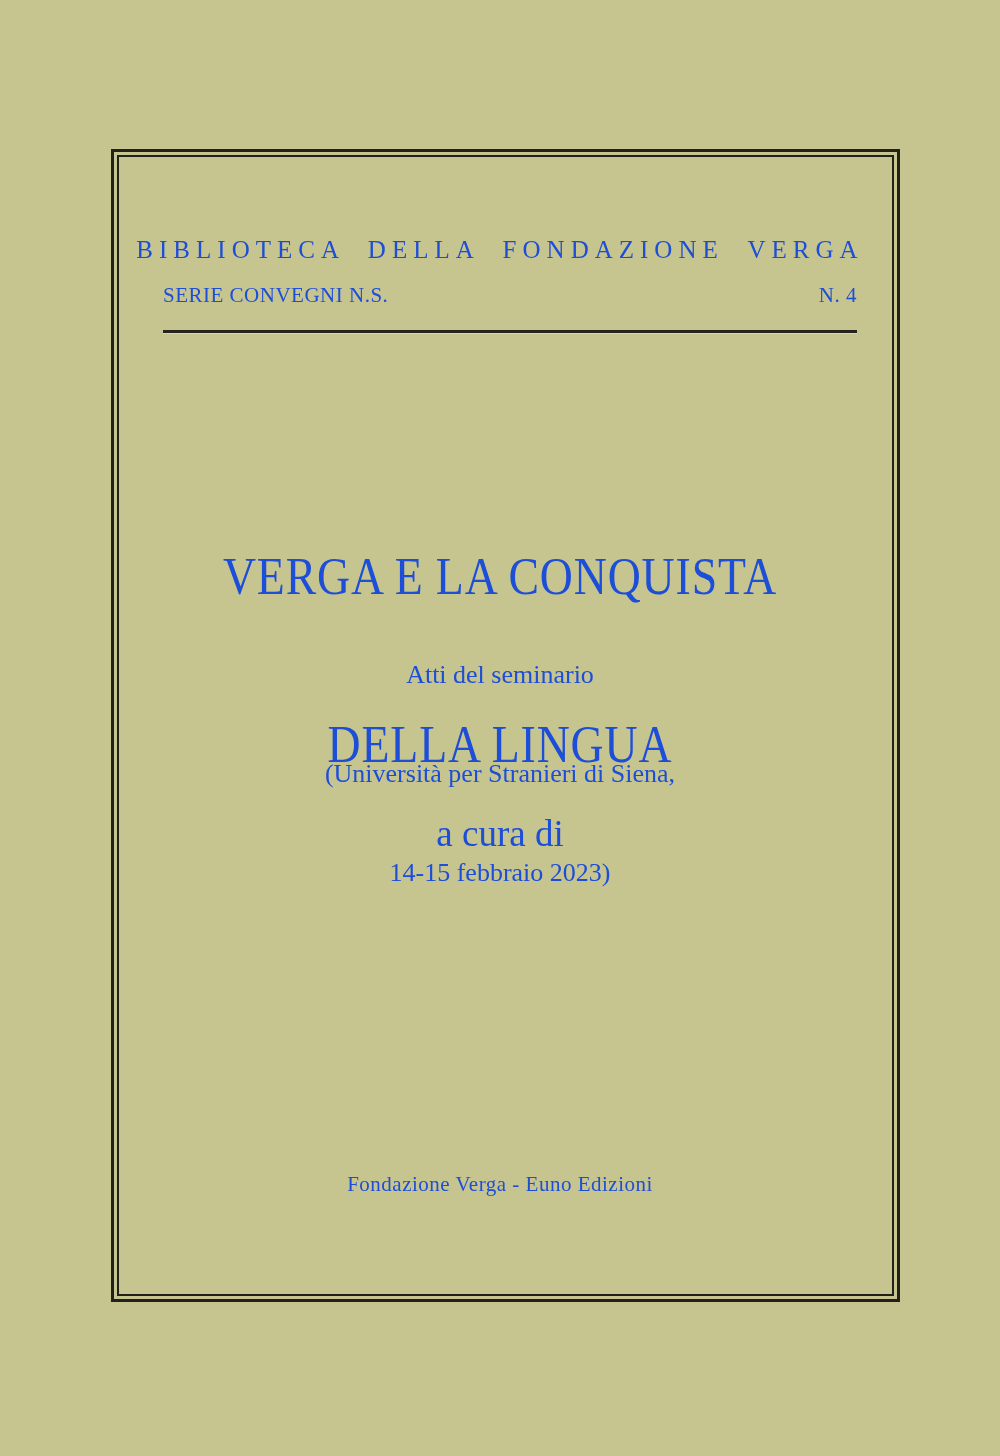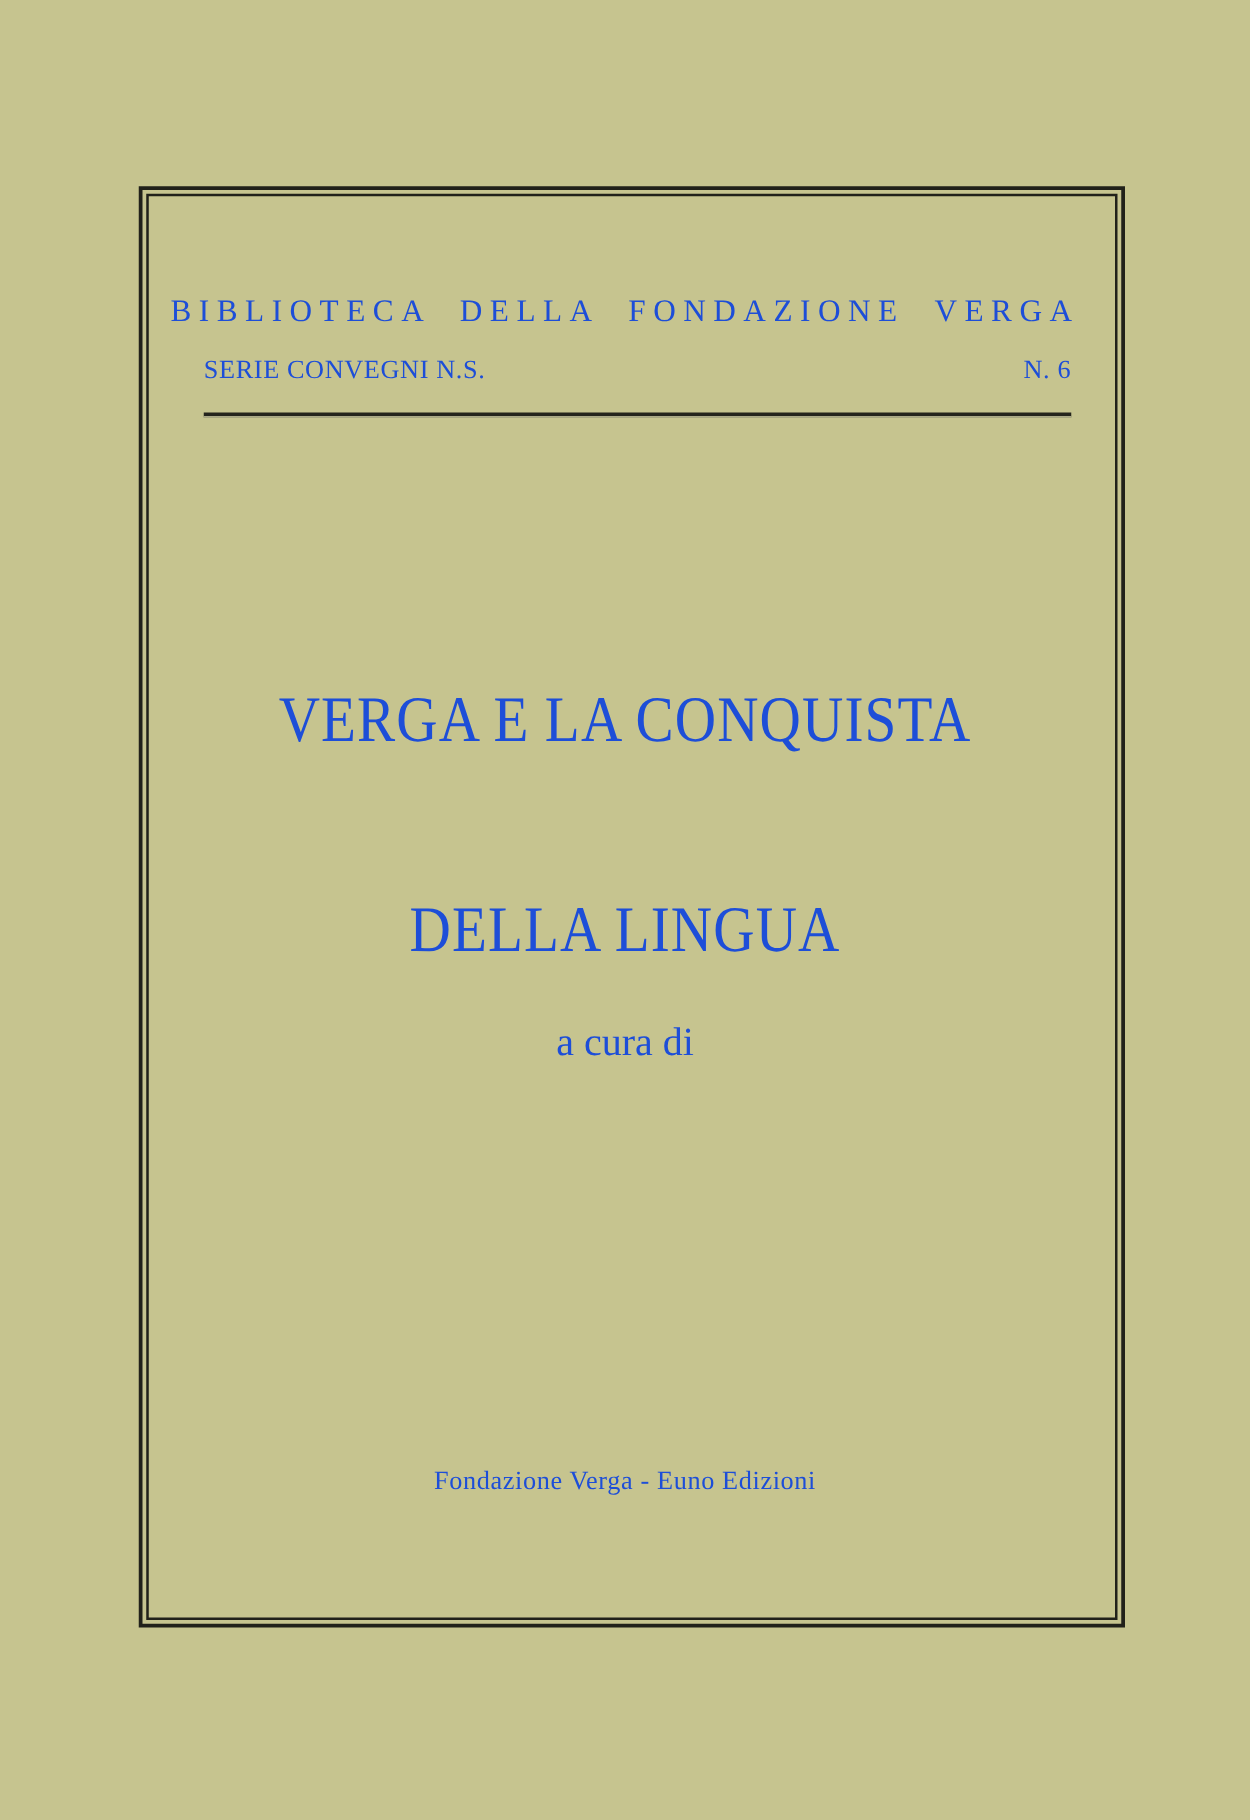--- a/index.html
+++ b/index.html
@@ -77,21 +77,21 @@
     transform: scaleX(0.88);
     transform-origin: 50% 0;
   }
   .book-subtitle {
     top: 592px;
     font-size: 26px;
     line-height: 33px;
   }
   .curators {
     top: 746px;
-    font-size: 32px;
+    font-size: 37px;
     line-height: 35px;
   }
   .publisher {
     top: 1172px;
     font-size: 21px;
     letter-spacing: 0.5px;
   }
 </style>
 </head>
 <body>
@@ -99,30 +99,35 @@
 <div class="cover">
 
   <div class="frame-outer">
     <div class="frame-inner"></div>
   </div>
 
   <div class="text-block collection-header">BIBLIOTECA DELLA FONDAZIONE VERGA</div>
 
   <div class="series-row">
     <span>SERIE CONVEGNI N.S.</span>
-    <span>N. 6</span>
+    <span>N. 4</span>
   </div>
 
   <div class="series-rule"></div>
 
   <div class="text-block book-title">
     <div>VERGA E LA CONQUISTA</div>
     <div>DELLA LINGUA</div>
   </div>
 
+  <div class="text-block book-subtitle">
+    <div>Atti del seminario</div>
+    <div>(Università per Stranieri di Siena,</div>
+    <div>14-15 febbraio 2023)</div>
+  </div>
 
   <div class="text-block curators">
     <div>a cura di</div>
   </div>
 
   <div class="text-block publisher">Fondazione Verga - Euno Edizioni</div>
 
 </div>
 
 </body></html>

